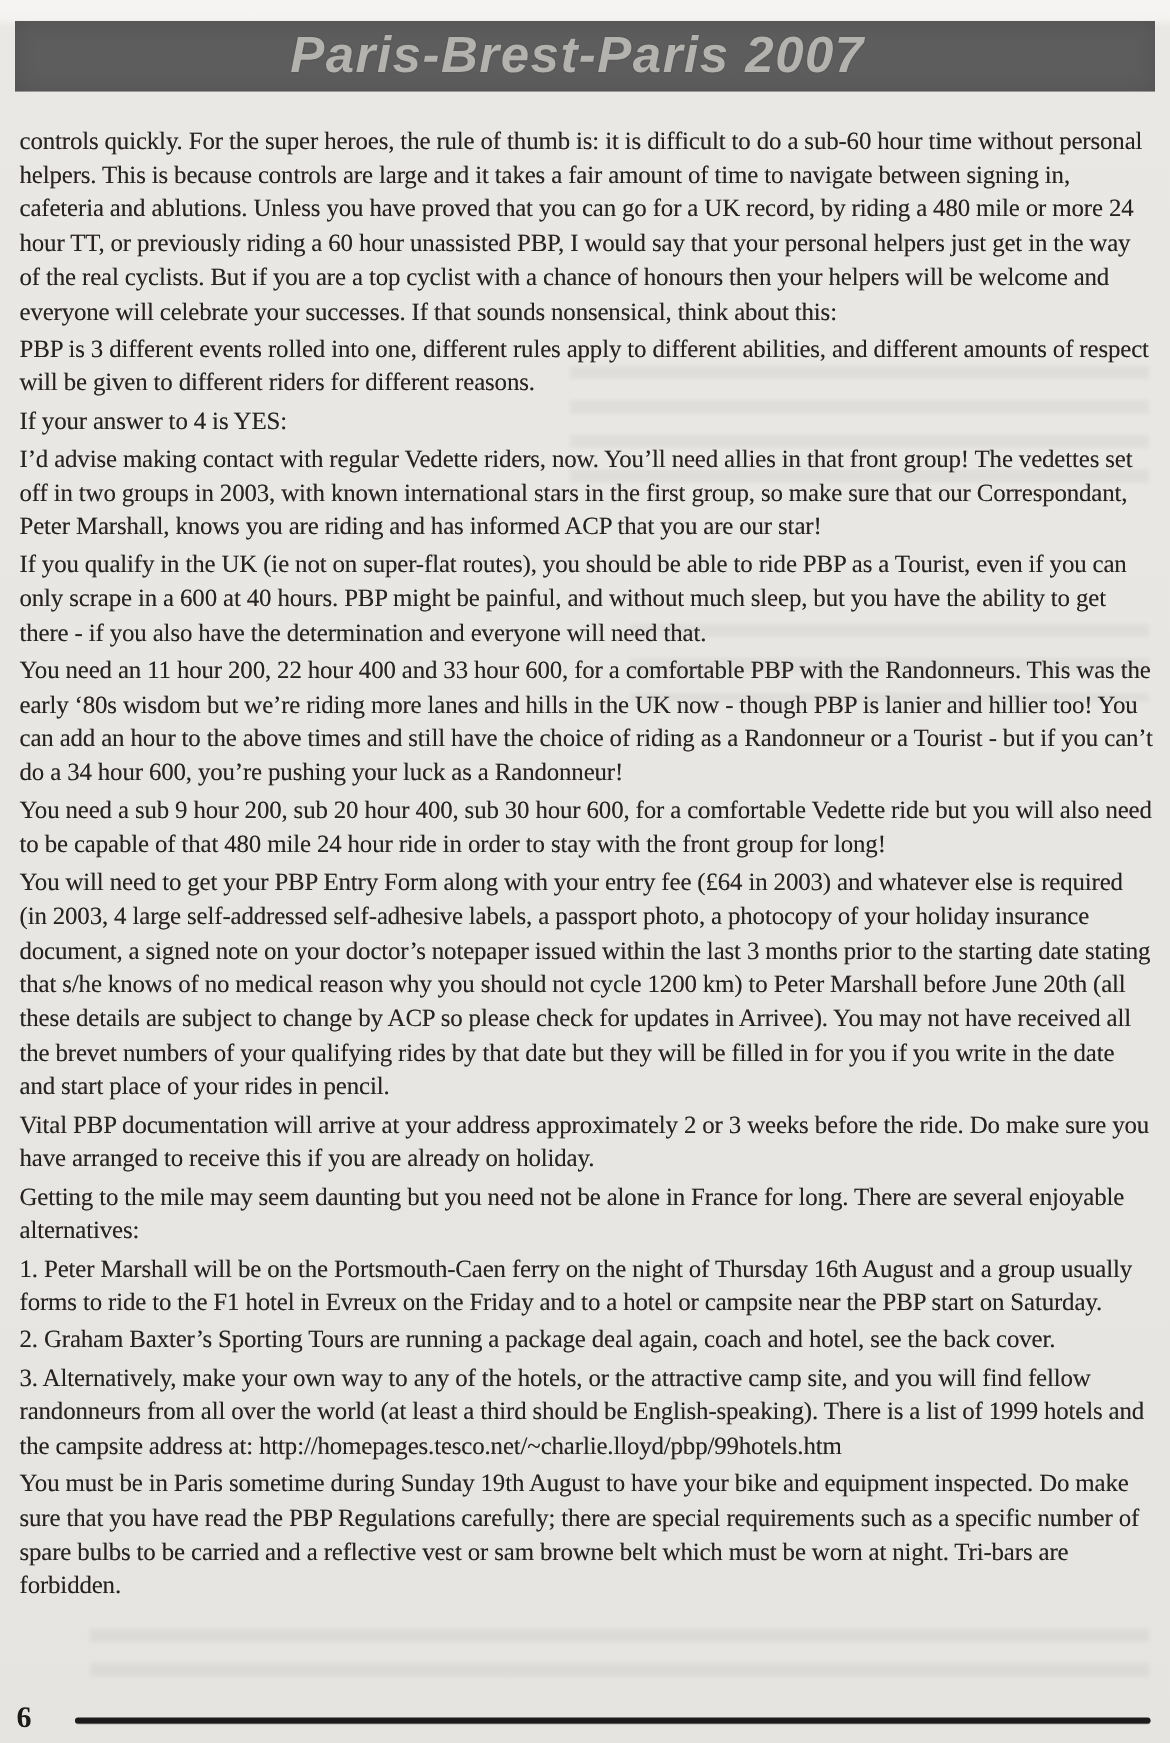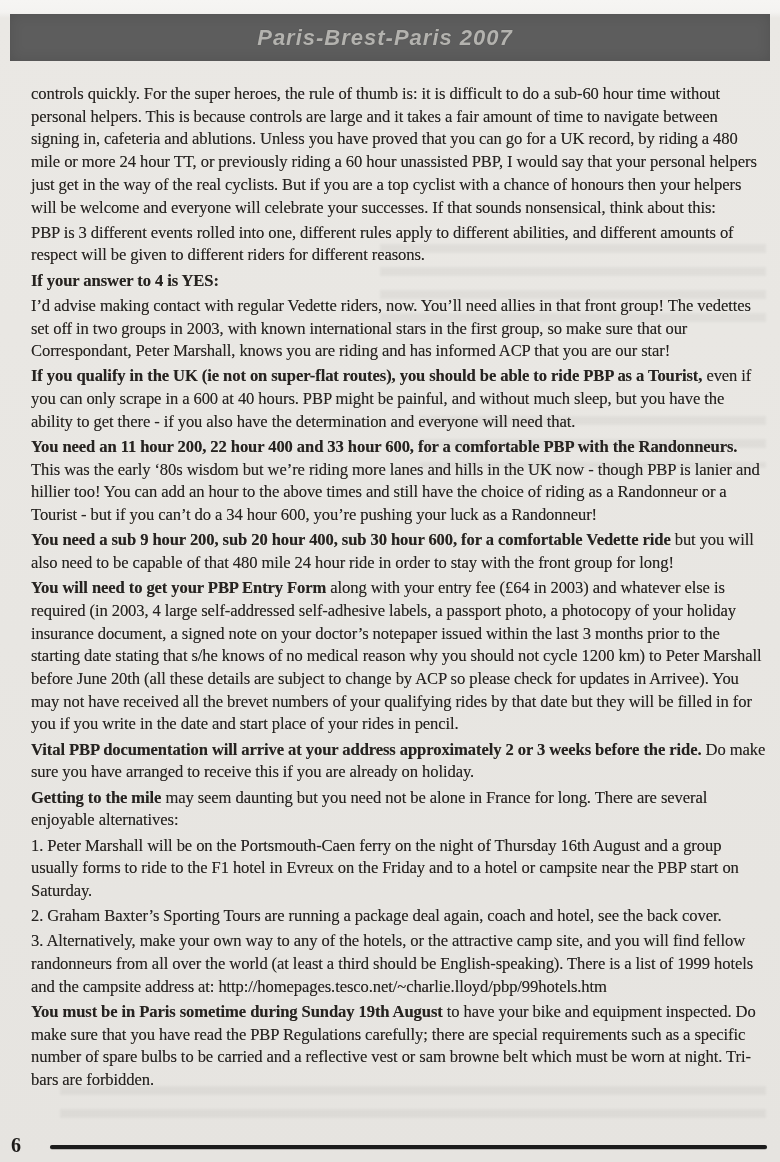--- a/index.html
+++ b/index.html
@@ -25,42 +25,42 @@
     background: #5d5d5d;
     box-shadow: inset 0 0 14px rgba(0,0,0,0.12);
     display: flex;
     align-items: center;
     justify-content: center;
   }
   .title-banner .banner-title {
     font-family: "Liberation Sans", "DejaVu Sans", sans-serif;
     font-style: italic;
     font-weight: bold;
-    font-size: 22px;
+    font-size: 34px;
     letter-spacing: 1px;
     color: #b3b2ae;
     text-shadow: 0 0 1px rgba(0,0,0,0.25);
     padding-right: 10px;
   }
   .article {
     position: absolute;
-    left: 31px;
+    left: 13px;
     right: 11px;
     top: 83px;
   }
   .para {
     margin: 0 0 2.5px 0;
     font-size: 16.6px;
     line-height: 22.7px;
     letter-spacing: -0.1px;
     color: #262320;
     text-shadow: 0 0 0.4px rgba(45,40,35,0.45);
   }
   .para.heading { font-weight: bold; }
-  .para b { font-weight: bold; }
+  .para b { font-weight: normal; }
   .footer {
     position: absolute;
     left: 11px;
     right: 13px;
     top: 1134px;
     display: flex;
     align-items: center;
   }
   .page-number {
     font-size: 20px;

